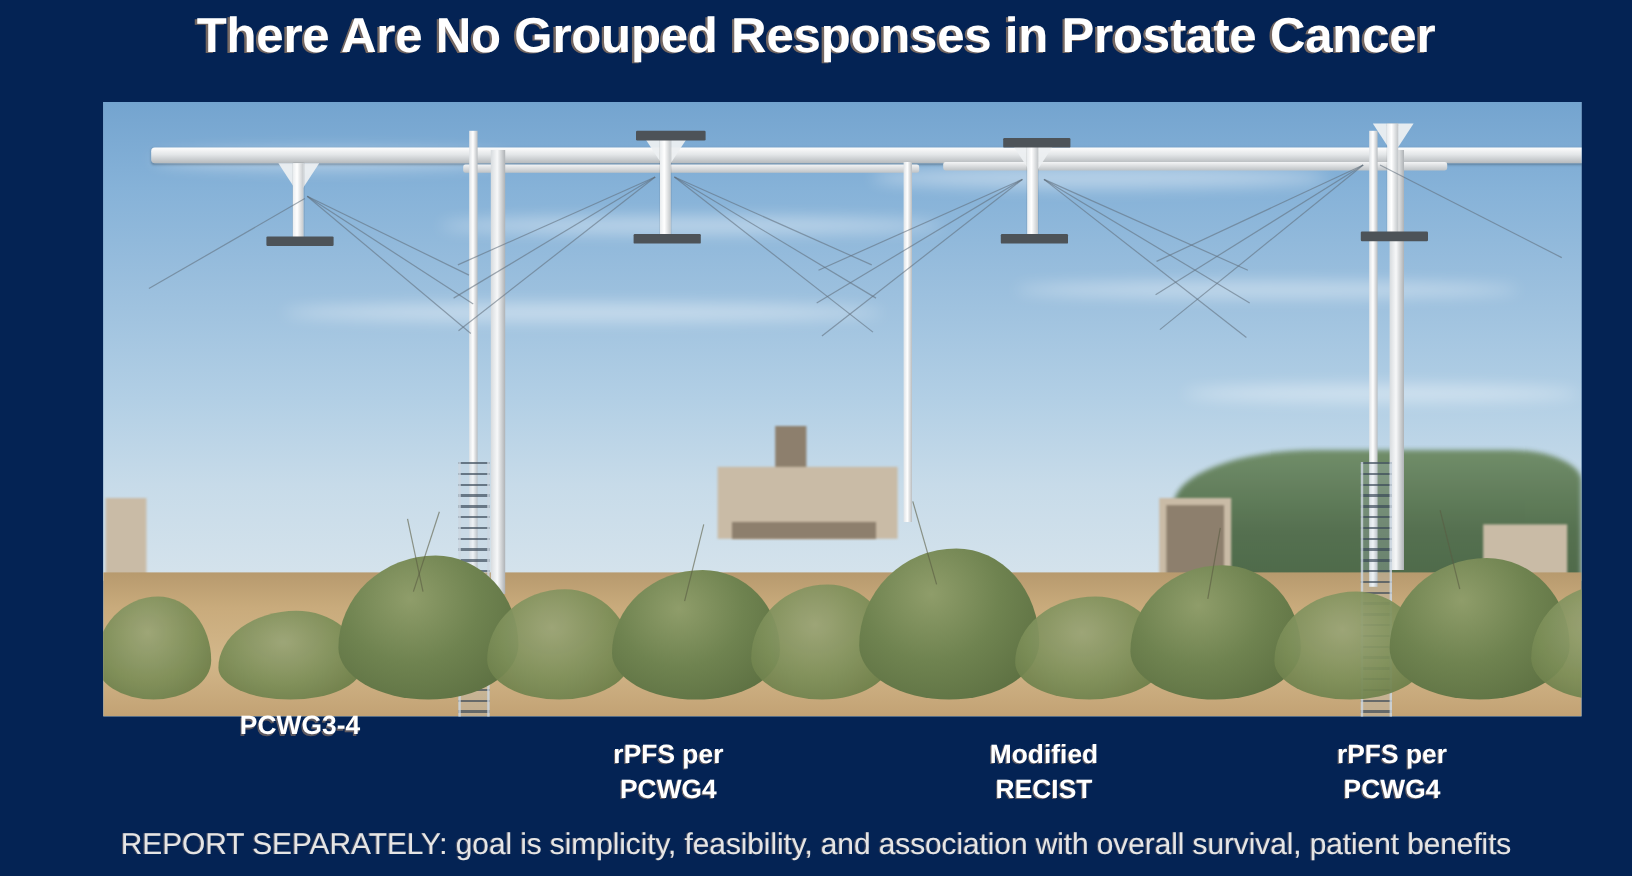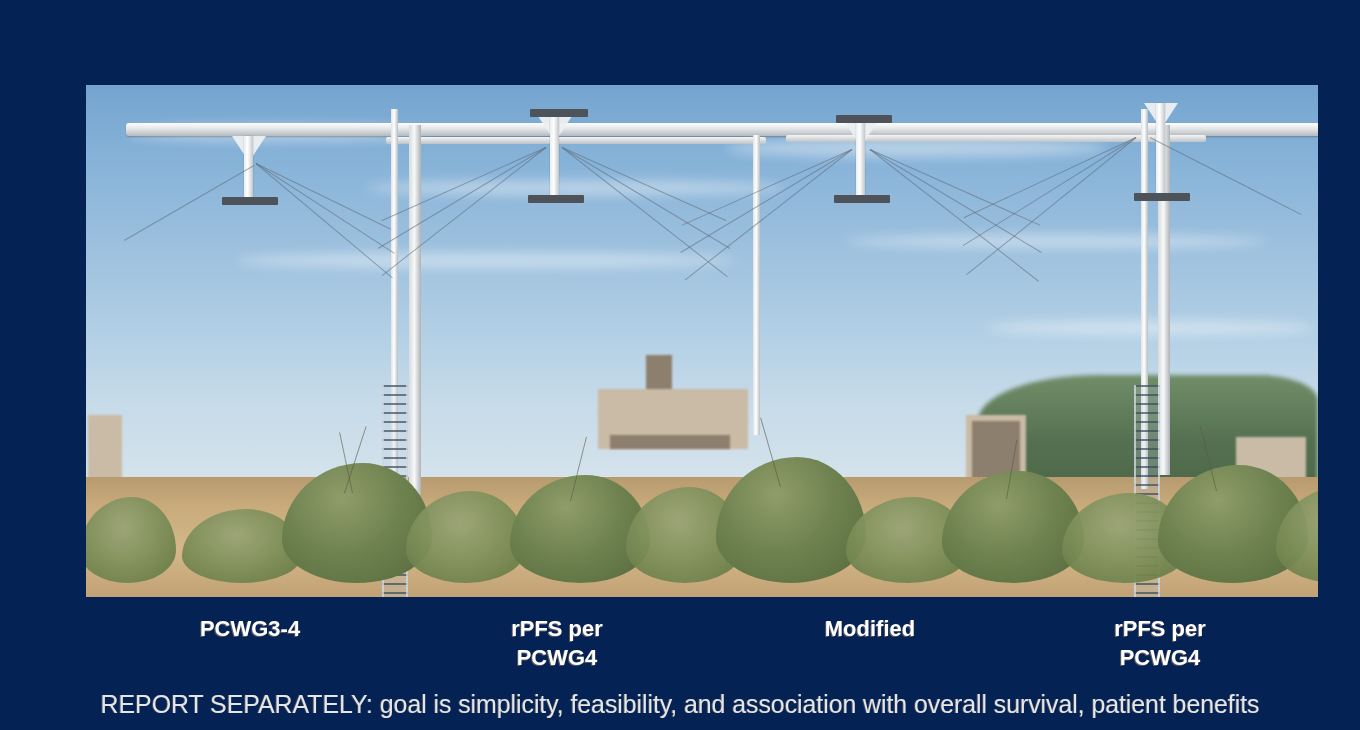--- a/index.html
+++ b/index.html
@@ -214,20 +214,21 @@
     letter-spacing: -0.1px;
     white-space: nowrap;
     text-shadow: -1px 0 0 rgba(190,150,120,0.35);
   }
 </style>
 </head>
 <body>
 
 <div id="slide">
 
+  <div id="slide-title">There Are No Grouped Responses in Prostate Cancer</div>
 
   <div id="photo">
 
     <div class="sky"></div>
 
     <div class="cloudstreak" style="left:40px;  top:40px;  width:300px; height:16px;"></div>
     <div class="cloudstreak" style="left:280px; top:96px;  width:420px; height:14px;"></div>
     <div class="cloudstreak" style="left:640px; top:54px;  width:380px; height:18px;"></div>
     <div class="cloudstreak" style="left:150px; top:168px; width:500px; height:15px;"></div>
     <div class="cloudstreak" style="left:760px; top:150px; width:420px; height:13px;"></div>
@@ -349,32 +350,33 @@
 
     <div class="twig" style="left:258px; bottom:104px; height:70px; transform:rotate(18deg);"></div>
     <div class="twig" style="left:266px; bottom:104px; height:62px; transform:rotate(-12deg);"></div>
     <div class="twig" style="left:484px; bottom:96px;  height:66px; transform:rotate(14deg);"></div>
     <div class="twig" style="left:694px; bottom:110px; height:72px; transform:rotate(-16deg);"></div>
     <div class="twig" style="left:920px; bottom:98px;  height:60px; transform:rotate(10deg);"></div>
     <div class="twig" style="left:1130px;bottom:106px; height:68px; transform:rotate(-14deg);"></div>
 
   </div>
 
-  <div class="caption" style="left:135px; top:614px; width:230px;">
+  <div class="caption" style="left:135px; top:590px; width:230px;">
     <div>PCWG3-4</div>
     <div></div>
   </div>
 
   <div class="caption" style="left:442px; top:614px; width:230px;">
     <div>rPFS per</div>
     <div>PCWG4</div>
   </div>
 
   <div class="caption" style="left:755px; top:614px; width:230px;">
     <div>Modified</div>
+    <div>RECIST</div>
   </div>
 
   <div class="caption" style="left:1045px; top:614px; width:230px;">
     <div>rPFS per</div>
     <div>PCWG4</div>
   </div>
 
   <div id="footer">REPORT SEPARATELY: goal is simplicity, feasibility, and association with overall survival, patient benefits</div>
 
 </div>

